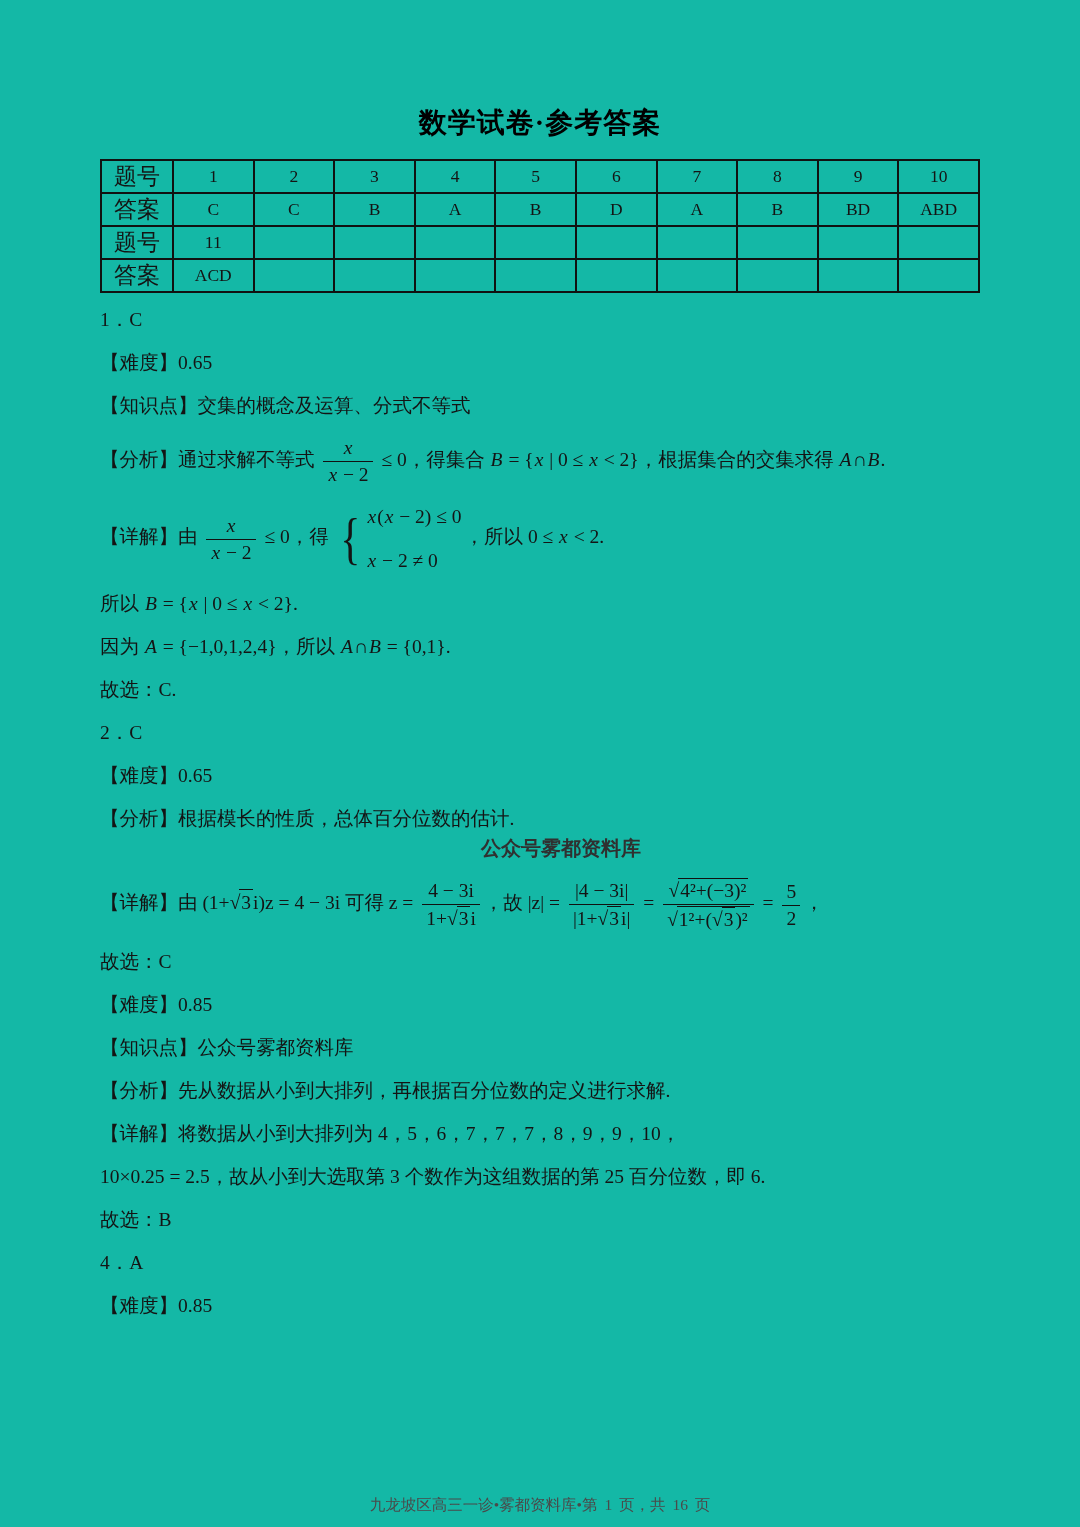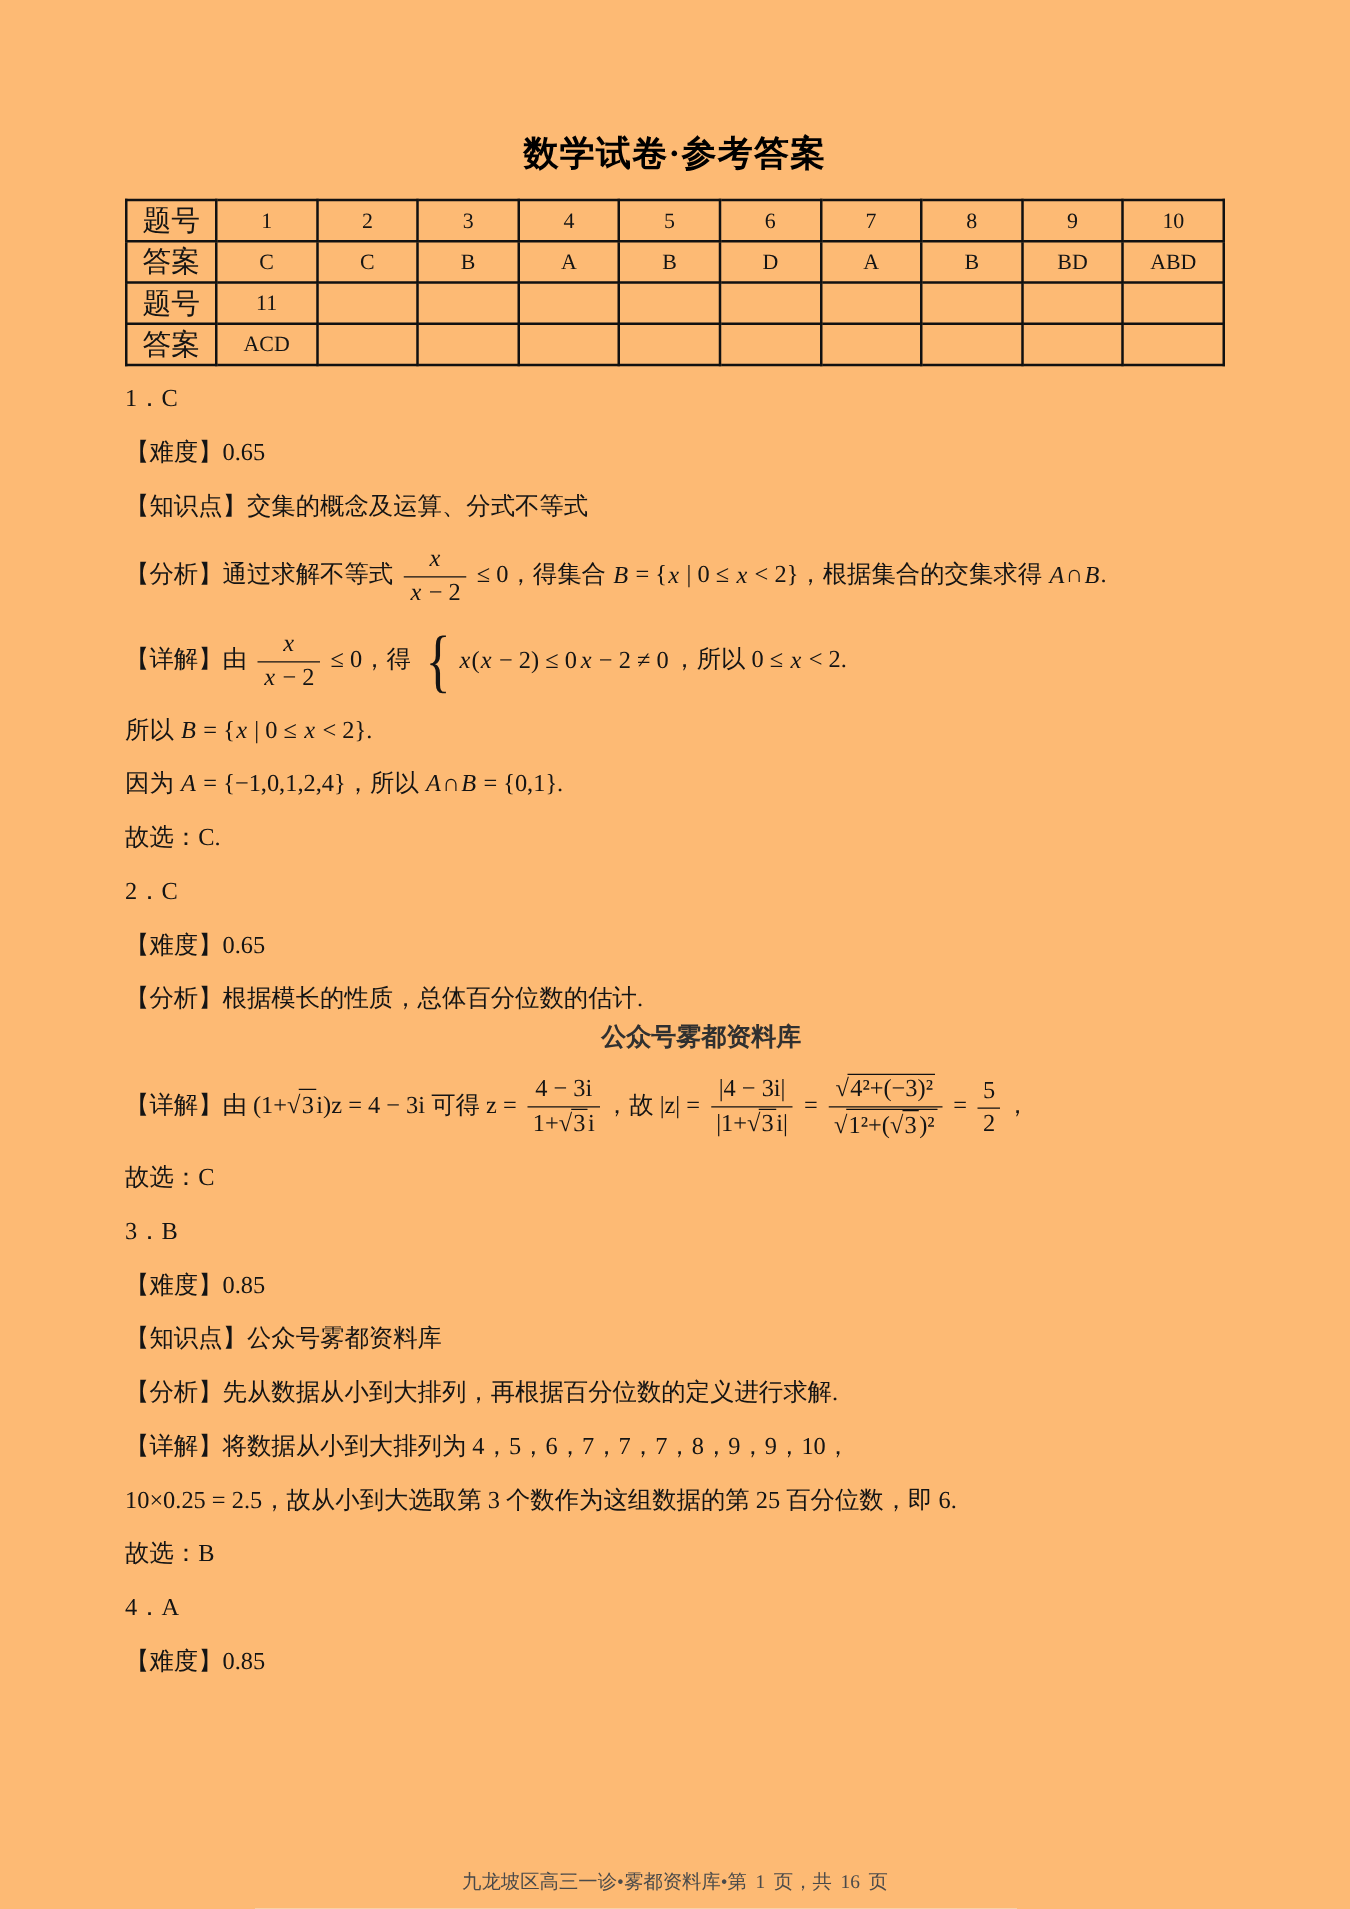--- a/index.html
+++ b/index.html
@@ -1,36 +1,36 @@
 <!DOCTYPE html>
 <html><head>
 <meta charset="utf-8">
 <style>
   html,body{margin:0;padding:0;background:#f2f2f2;}
-  .page{position:relative;width:1080px;height:1527px;background:#fdba74;overflow:hidden;
+  .page{position:relative;width:1080px;height:1527px;background:#14b8a6;overflow:hidden;
         color:#141414;font-family:"Liberation Serif","DejaVu Serif",serif;}
   .content{padding:0 100px;}
   h1.title{margin:104px 0 17px;text-align:center;font-size:28px;font-weight:700;letter-spacing:1px;color:#000;}
   table.answers{border-collapse:collapse;width:100%;table-layout:fixed;}
   table.answers td{border:2px solid #111;height:28px;text-align:center;vertical-align:middle;
         font-size:17.5px;padding:0;overflow:hidden;}
   table.answers td.hd{width:70px;font-size:23px;}
   .sol{margin-top:14px;font-size:19.5px;}
   .sol p.line{margin:0 0 17px;line-height:26px;white-space:pre-wrap;}
   .mi{font-style:italic;padding:0 1px;}
   .mr{font-style:normal;}
   .frac{display:inline-block;vertical-align:middle;text-align:center;margin:0 4px;line-height:24px;}
   .frac>.num{display:block;padding:0 4px 1px;}
   .frac>.den{display:block;border-top:1.6px solid #111;padding:1px 4px 0;}
   .sqrt{display:inline-block;white-space:nowrap;}
   .sqrt>.rad{display:inline-block;}
   .sqrt>.bar{display:inline-block;border-top:1.6px solid #111;padding:0 2px;margin-left:-1px;}
   .cases{display:inline-flex;align-items:center;vertical-align:middle;margin:0 3px;}
   .cases>.brace{font-size:56px;font-weight:300;line-height:0.9;margin-right:3px;transform:scaleX(0.75);}
-  .cases .crows{display:inline-flex;flex-direction:row;gap:2px;text-align:left;}
+  .cases .crows{display:inline-flex;flex-direction:column;gap:18px;text-align:left;}
   .cases .crow{display:block;line-height:26px;}
   .watermark{font-family:"Liberation Sans","DejaVu Sans",sans-serif;font-weight:700;font-size:20px;
         color:#303030;text-align:center;margin:-14px 0 16px 42px;}
   .footer{position:absolute;left:0;top:1495px;width:100%;text-align:center;font-size:15.5px;
         color:#4a4a4a;word-spacing:3px;}
 </style>
 </head>
 <body>
 
 <div class="page">
@@ -105,21 +105,20 @@
       <p class="line"><span class="mr">因为 </span><span class="mi">A</span><span class="mr"> = {−1,0,1,2,4}，所以 </span><span class="mi">A</span><span class="mr">∩</span><span class="mi">B</span><span class="mr"> = {0,1}.</span></p>
       <p class="line"><span class="mr">故选：C.</span></p>
 
       <p class="line"><span class="mr">2．C</span></p>
       <p class="line"><span class="mr">【难度】0.65</span></p>
       <p class="line"><span class="mr">【分析】根据模长的性质，总体百分位数的估计.</span></p>
       <div class="watermark">公众号雾都资料库</div>
       <p class="line"><span class="mr">【详解】由 (1+</span><span class="sqrt"><span class="rad">√</span><span class="bar"><span class="mr">3</span></span></span><span class="mr">i)z = 4 − 3i 可得 z = </span><span class="frac"><span class="num"><span class="mr">4 − 3i</span></span><span class="den"><span class="mr">1+</span><span class="sqrt"><span class="rad">√</span><span class="bar"><span class="mr">3</span></span></span><span class="mr">i</span></span></span><span class="mr">，故 |z| = </span><span class="frac"><span class="num"><span class="mr">|4 − 3i|</span></span><span class="den"><span class="mr">|1+</span><span class="sqrt"><span class="rad">√</span><span class="bar"><span class="mr">3</span></span></span><span class="mr">i|</span></span></span><span class="mr"> = </span><span class="frac"><span class="num"><span class="sqrt"><span class="rad">√</span><span class="bar"><span class="mr">4²+(−3)²</span></span></span></span><span class="den"><span class="sqrt"><span class="rad">√</span><span class="bar"><span class="mr">1²+(</span><span class="sqrt"><span class="rad">√</span><span class="bar"><span class="mr">3</span></span></span><span class="mr">)²</span></span></span></span></span><span class="mr"> = </span><span class="frac"><span class="num"><span class="mr">5</span></span><span class="den"><span class="mr">2</span></span></span><span class="mr">，</span></p>
       <p class="line"><span class="mr">故选：C</span></p>
 
-      <p class="line"><span class="mr">3．B</span></p>
       <p class="line"><span class="mr">【难度】0.85</span></p>
       <p class="line"><span class="mr">【知识点】公众号雾都资料库</span></p>
       <p class="line"><span class="mr">【分析】先从数据从小到大排列，再根据百分位数的定义进行求解.</span></p>
       <p class="line"><span class="mr">【详解】将数据从小到大排列为 4，5，6，7，7，7，8，9，9，10，</span></p>
       <p class="line"><span class="mr">10×0.25 = 2.5，故从小到大选取第 3 个数作为这组数据的第 25 百分位数，即 6.</span></p>
       <p class="line"><span class="mr">故选：B</span></p>
 
       <p class="line"><span class="mr">4．A</span></p>
       <p class="line"><span class="mr">【难度】0.85</span></p>
     </div>

